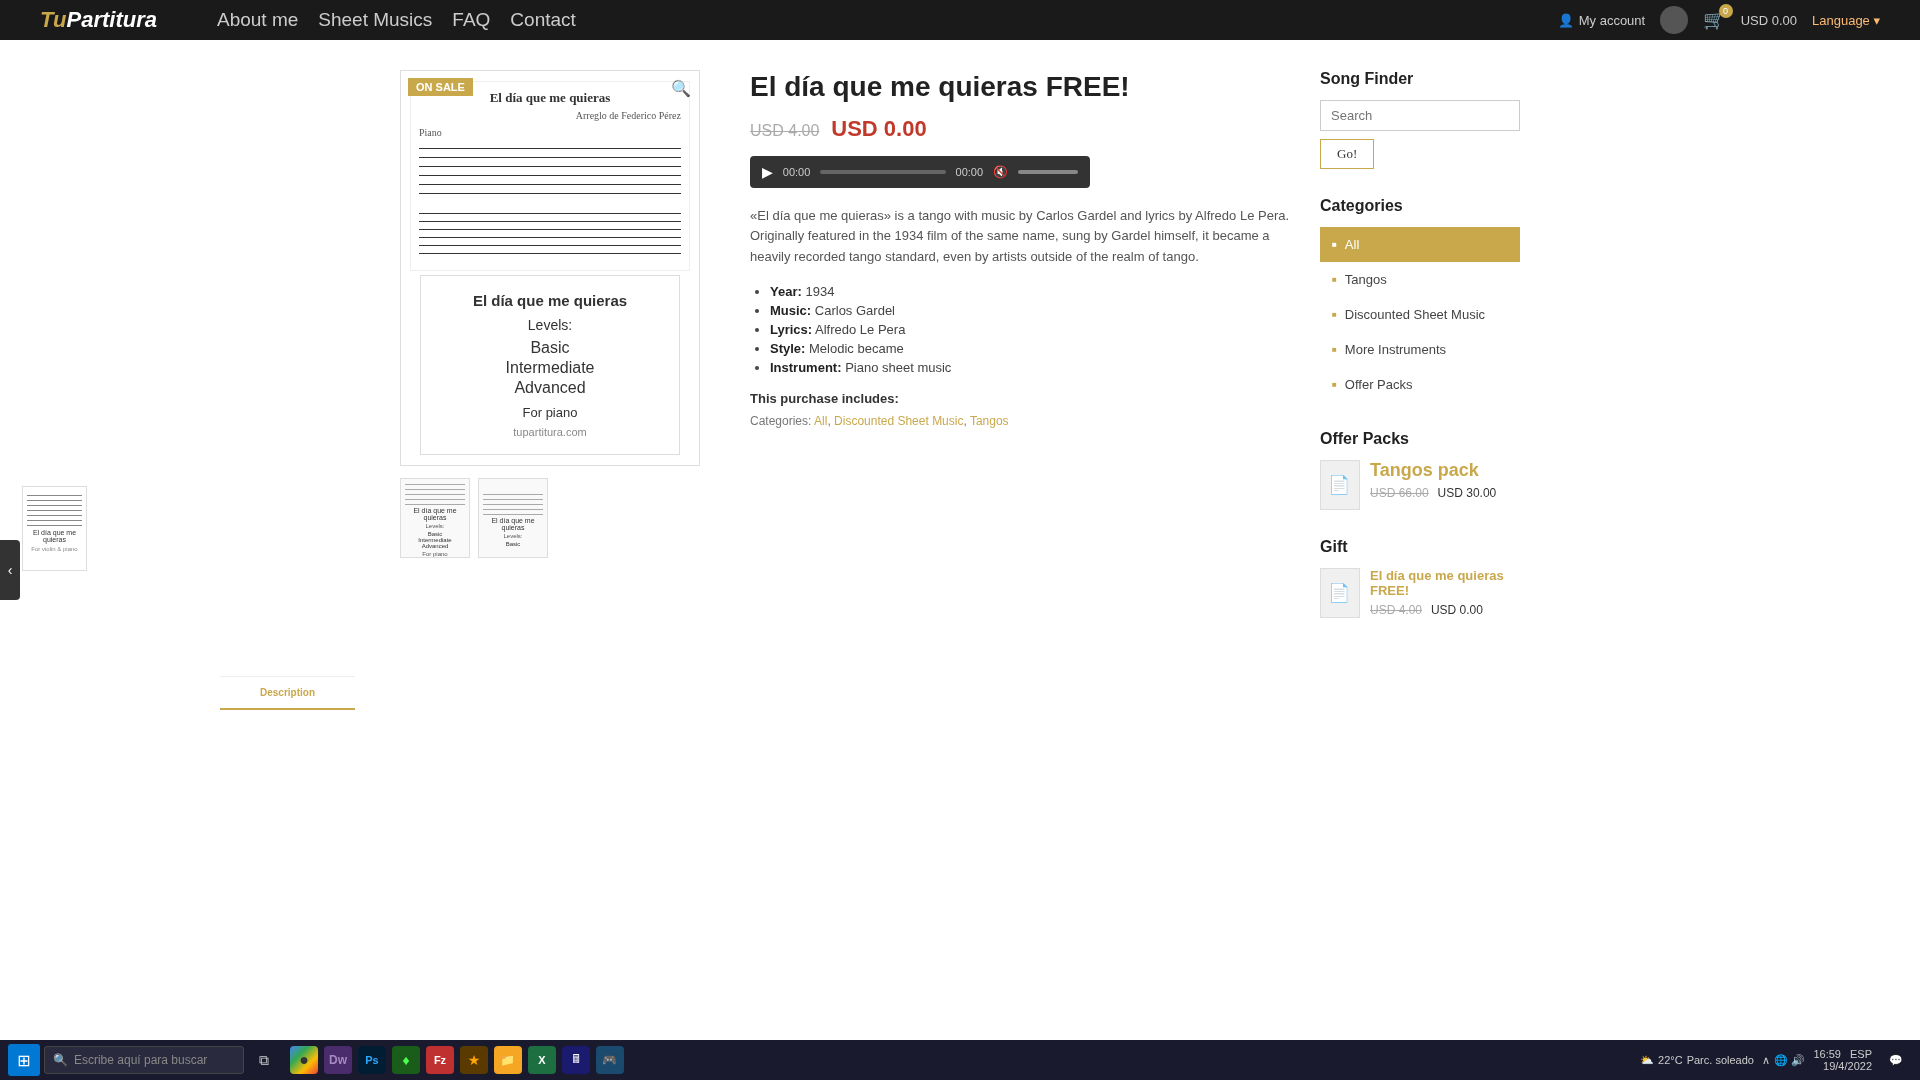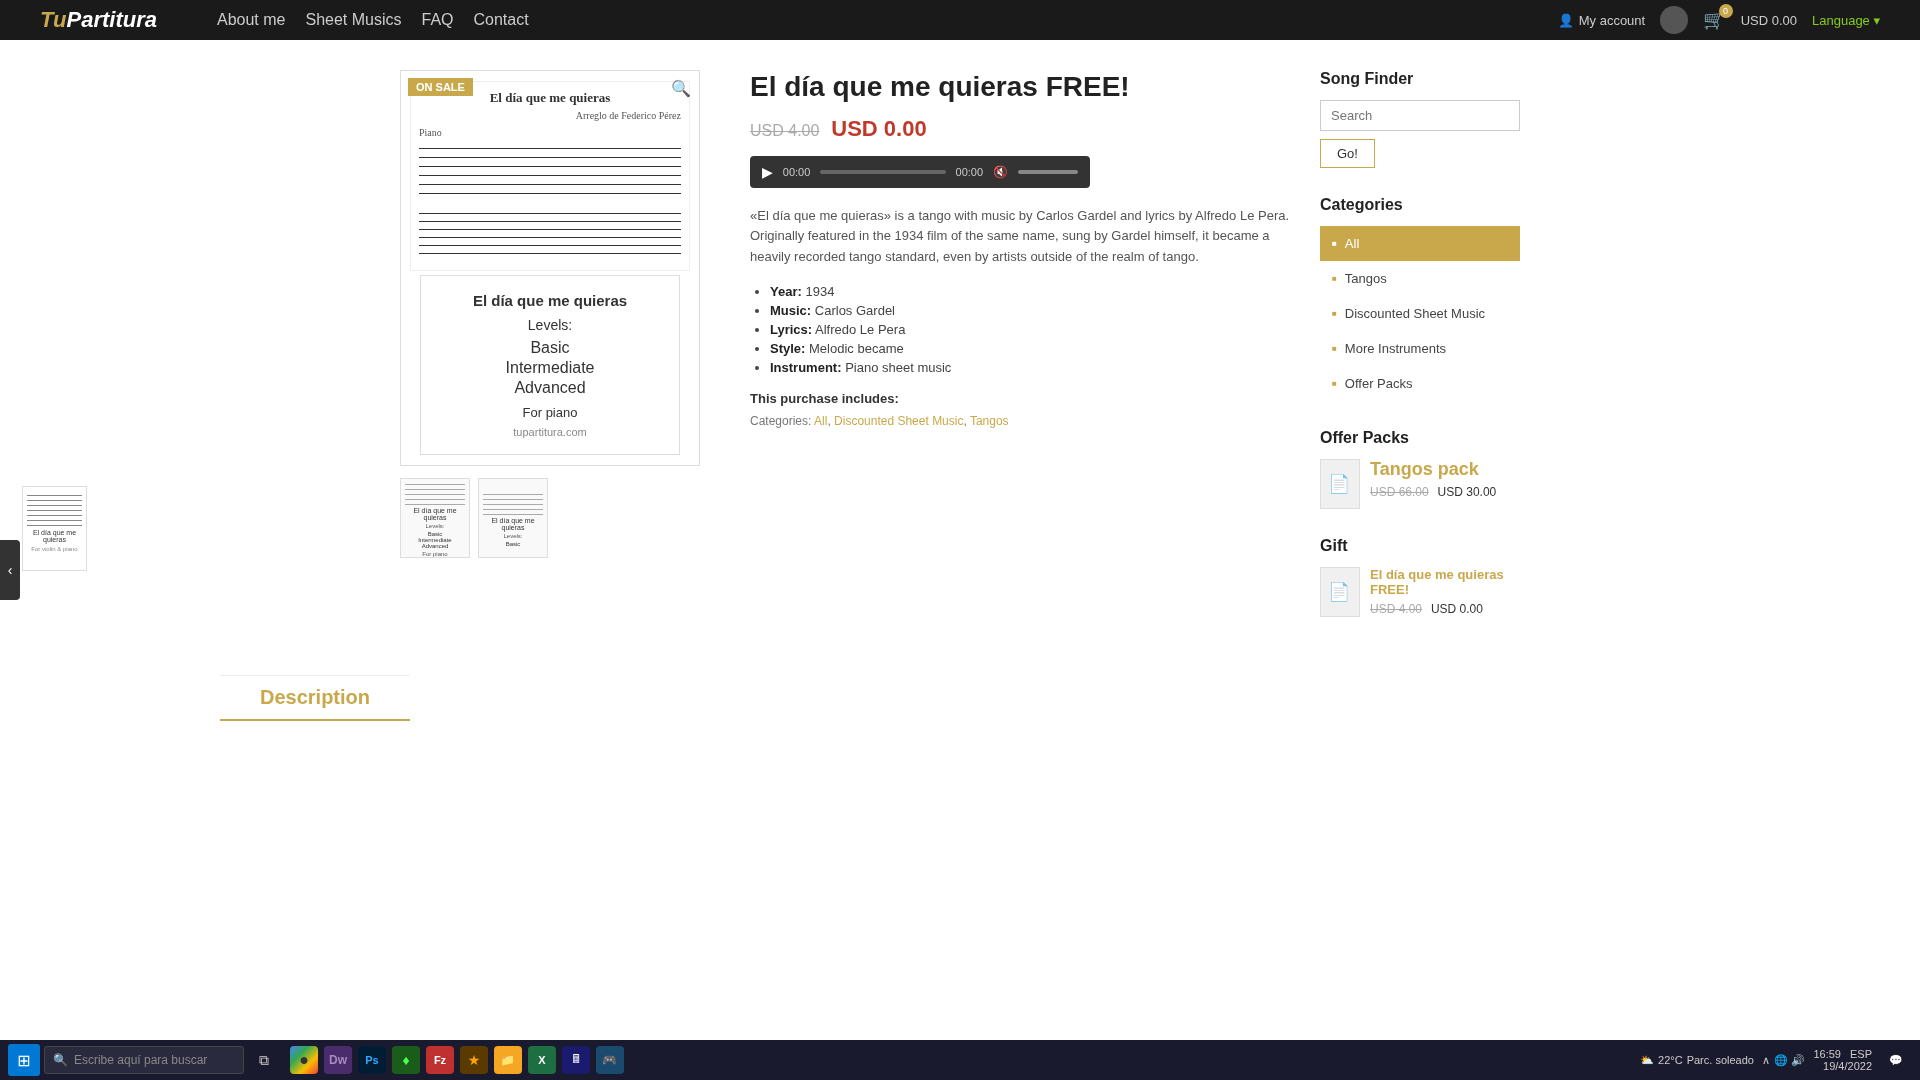--- a/index.html
+++ b/index.html
@@ -20,21 +20,21 @@
       color: #fff;
       font-weight: bold;
       margin-right: 40px;
       font-style: italic;
     }
     .logo span { color: #c9a84c; }
     .nav-links { display: flex; gap: 20px; flex: 1; }
     .nav-links a {
       color: #ccc;
       text-decoration: none;
-      font-size: 16px;
+      font-size: 19px;
       text-align: right;
     }
     .nav-right {
       display: flex;
       align-items: center;
       gap: 15px;
     }
     .nav-right .account-link {
       color: #ccc;
       font-size: 13px;
@@ -58,21 +58,21 @@
       top: -5px; right: -7px;
       background: #c9a84c;
       color: #fff;
       border-radius: 50%;
       font-size: 9px;
       width: 14px; height: 14px;
       display: flex; align-items: center; justify-content: center;
     }
     .nav-right .price { color: #ccc; font-size: 13px; }
     .language-btn {
-      color: #84cc16;
+      color: #fdba74;
       font-size: 13px;
       background: none;
       border: none;
       cursor: pointer;
     }
 
     
     .main-container {
       display: flex;
       padding: 30px 40px;
@@ -300,20 +300,21 @@
       margin-bottom: 8px;
       outline: none;
     }
     .go-btn {
       padding: 6px 16px;
       border: 1px solid #c9a84c;
       background: #fff;
       color: #333;
       cursor: pointer;
       font-size: 13px;
+      font-family: Liberation Serif, serif;
     }
 
     
     .category-list { list-style: none; }
     .category-list li {
       padding: 10px 12px;
       font-size: 13px;
       color: #444;
       cursor: pointer;
       display: flex;
@@ -356,21 +357,21 @@
     
     .gift-item { display: flex; gap: 10px; align-items: flex-start; }
     .gift-name { font-size: 13px; color: #c9a84c; font-weight: bold; margin-bottom: 3px; }
     .gift-orig { font-size: 12px; color: #aaa; text-decoration: line-through; margin-right: 5px; }
     .gift-sale { font-size: 12px; color: #333; }
 
     
     .description-tab {
       padding: 10px 40px;
       border-top: 1px solid #eee;
-      font-size: 20px;
+      font-size: 10px;
       color: #c9a84c;
       font-weight: bold;
       border-bottom: 2px solid #c9a84c;
       display: inline-block;
       margin-left: 220px;
     }
     .side-arrow {
       position: fixed;
       left: 0;
       top: 50%;

